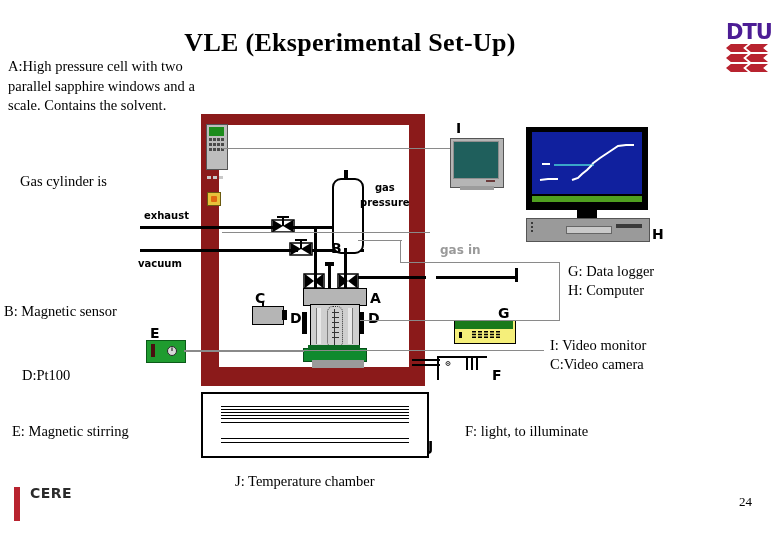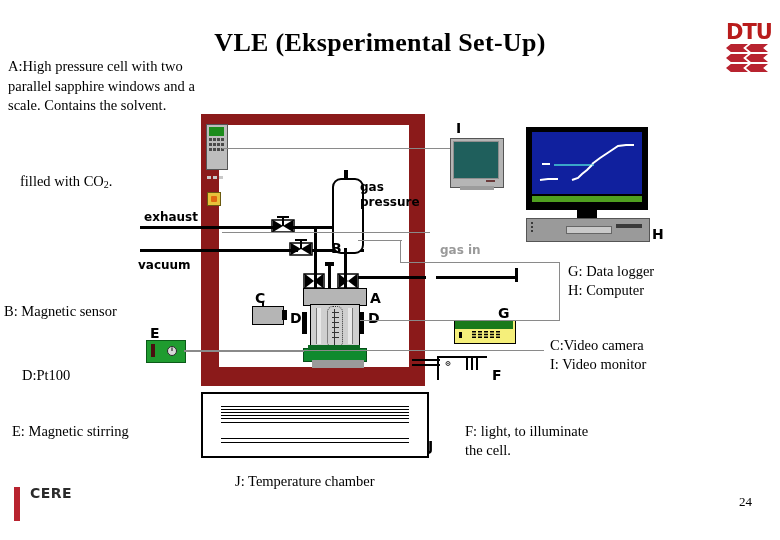--- a/index.html
+++ b/index.html
@@ -14,35 +14,34 @@
 
   
   #slide-title{
     left:0;top:28px;width:700px;
     text-align:center;
     font-family:"Liberation Serif", serif;
     font-weight:bold;
     font-size:26px;
     color:#000;
     letter-spacing:.3px;
-    padding-left:30px;
   }
 
   
   #dtu-logo{right:6px;top:22px;width:140px;height:62px;}
   #dtu-text{
     position:absolute;right:52px;top:2px;width:86px;
     text-align:right;
     font-family:"DejaVu Sans", sans-serif;
     font-size:8.5px;line-height:11px;color:#3a3a3a;font-weight:bold;
   }
   #dtu-mark{position:absolute;right:2px;top:0px;width:46px;}
   #dtu-letters{
     font-family:"DejaVu Sans", sans-serif;
-    font-weight:bold;font-size:21px;color:#b91c1c;
+    font-weight:bold;font-size:21px;color:#4c1d95;
     letter-spacing:-1px;line-height:20px;
   }
   .dtu-bars{margin-top:2px;}
   .dtu-row{height:8px;position:relative;margin-bottom:2px;}
   .dtu-arrow{
     position:absolute;top:0;width:22px;height:8px;background:#b8232f;
     clip-path:polygon(0% 50%, 22% 0%, 100% 0%, 78% 50%, 100% 100%, 22% 100%);
   }
 
   
@@ -81,21 +80,21 @@
   #cp-button{left:207px;top:192px;width:12px;height:12px;background:#e8c33a;border:1px solid #6a5a10;}
   #cp-button i{position:absolute;left:3px;top:3px;width:6px;height:6px;background:#e06a10;border-radius:1px;display:block;}
 
   
   .pipe{background:#000;}
   .pipe-h{height:3px;}
   .pipe-v{width:3px;}
 
   .glabel{
     font-family:"DejaVu Sans", sans-serif;
-    font-weight:bold;font-size:12px;color:#000;
+    font-weight:bold;font-size:10px;color:#000;text-align:center;
   }
   .glabel-gray{
     font-family:"DejaVu Sans", sans-serif;
     font-weight:bold;font-size:12px;color:#9a9a9a;
   }
   .ltr{
     font-family:"DejaVu Sans", sans-serif;
     font-weight:bold;font-size:14px;color:#000;
   }
 
@@ -204,41 +203,40 @@
         <span class="dtu-arrow" style="left:0px"></span>
           <span class="dtu-arrow" style="left:20px"></span>
       </div>
     </div>
   </div>
 </div>
 
 <div class="abs note" id="note-a">A:High pressure cell with two parallel sapphire windows and a scale. Contains the solvent.</div>
 
 <div class="abs note" id="note-gas">
-  <div><span>filled with CO</span><sub>2</sub><span>.</span></div>
+  <div>Gas cylinder is</div>
 </div>
 
 <div class="abs note" id="note-b">B: Magnetic sensor</div>
 <div class="abs note" id="note-d">D:Pt100</div>
 <div class="abs note" id="note-e">E: Magnetic stirring</div>
 <div class="abs note" id="note-j">J: Temperature chamber</div>
 
 <div class="abs note" id="note-gh">
   <div>G: Data logger</div>
   <div>H: Computer</div>
 </div>
 
 <div class="abs note" id="note-ci">
+  <div>I: Video monitor</div>
   <div>C:Video camera</div>
-  <div>I: Video monitor</div>
 </div>
 
 <div class="abs note" id="note-f">
   <div>F: light, to illuminate</div>
-  <div>the cell.</div>
 </div>
 
 <div class="abs" id="chamber-outer">
   <div class="abs" id="chamber-inner"></div>
 </div>
 
 <div class="abs" id="control-panel">
   <div class="abs" id="cp-screen"></div>
   <div class="cp-keys">
     <div class="cp-krow">

